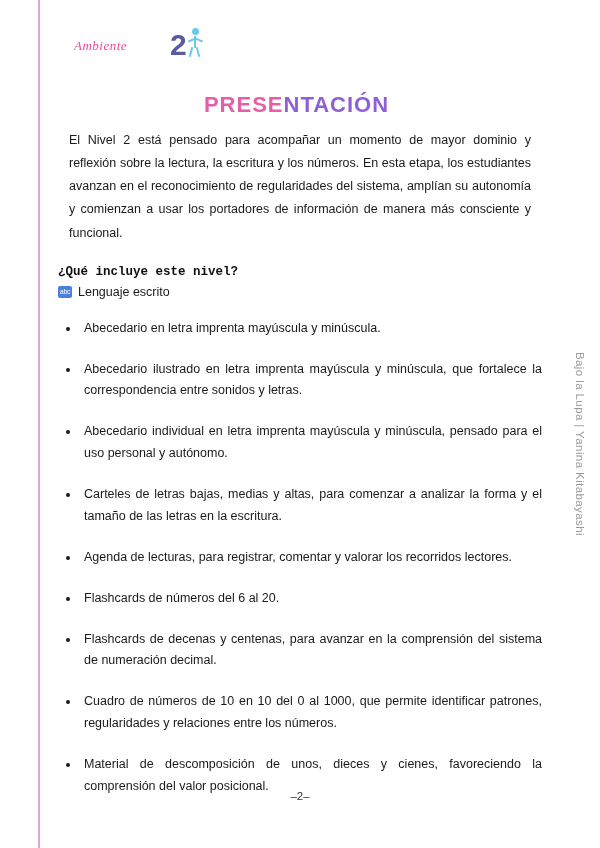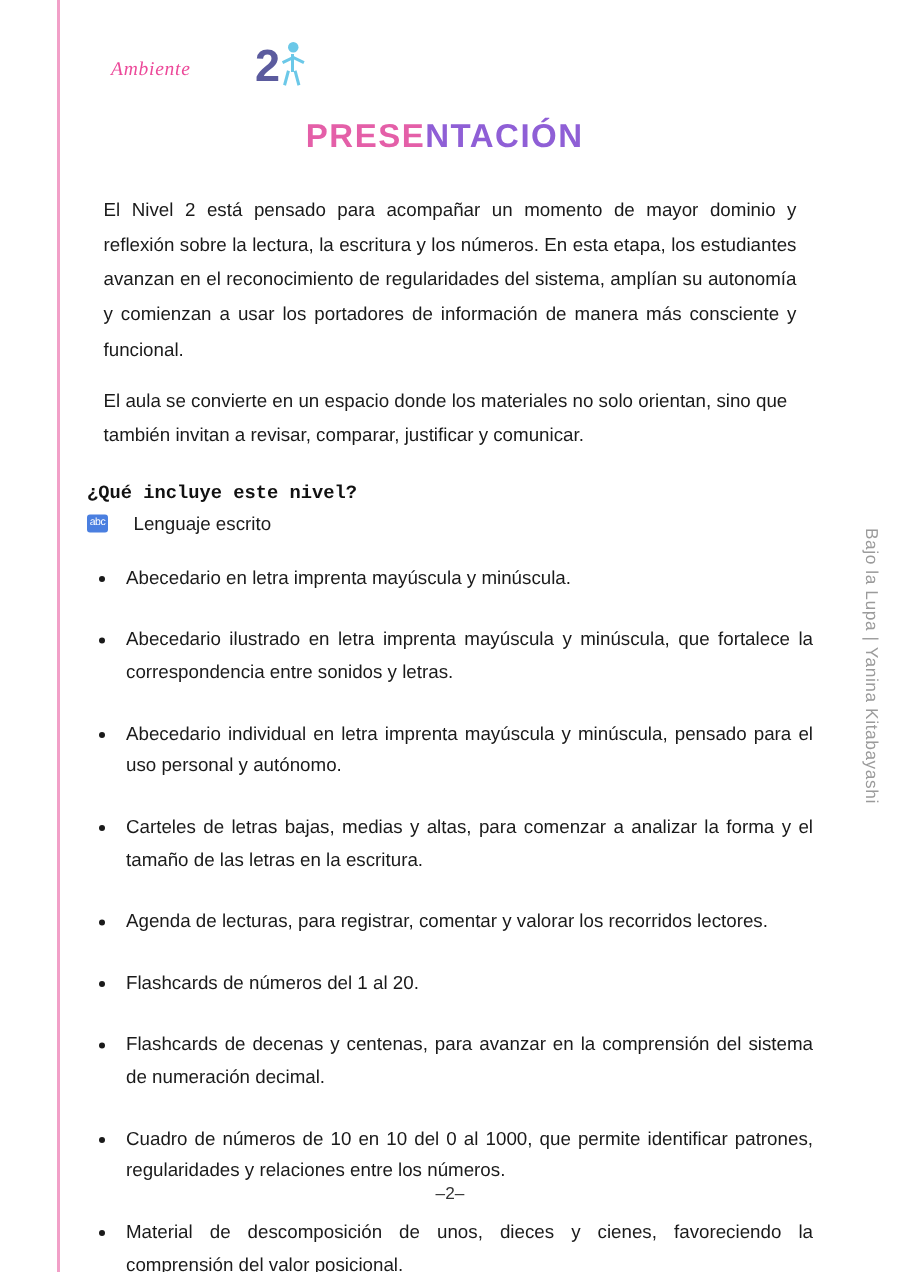--- a/index.html
+++ b/index.html
@@ -121,21 +121,21 @@
     width: 2px;
     height: 10px;
     background: #6bc8e8;
     transform: rotate(-15deg);
   }
 
   
   .page-title {
     position: absolute;
     left: 0;
-    top: 78px;
+    top: 92px;
     width: 593px;
     text-align: center;
     font-size: 22px;
     font-weight: bold;
     letter-spacing: 1px;
     color: #b84fd6;
     font-family: "Liberation Sans", sans-serif;
   }
   .page-title .t-a { color: #e45fa8; }
   .page-title .t-b { color: #8f5fd6; }
@@ -167,21 +167,21 @@
   .section-q {
     font-size: 12.5px;
     font-weight: bold;
     color: #111111;
     margin: 20px 0 6px 0;
     font-family: Liberation Mono, monospace;
   }
   .cat-row {
     display: flex;
     align-items: center;
-    gap: 17px;
+    gap: 6px;
     margin: 4px 0 4px 0;
   }
   .cat-icon {
     width: 14px;
     height: 12px;
     border-radius: 2px;
     background: #4a7fe0;
     color: #ffffff;
     font-size: 7px;
     line-height: 12px;
@@ -256,38 +256,37 @@
     <div class="legR"></div>
   </div>
 </div>
 
 <div class="page-title">
   <span class="t-a">PRESE</span><span class="t-b">NTACIÓN</span>
 </div>
 
 <div class="content">
   <p class="para">El Nivel 2 está pensado para acompañar un momento de mayor dominio y reflexión sobre la lectura, la escritura y los números. En esta etapa, los estudiantes avanzan en el reconocimiento de regularidades del sistema, amplían su autonomía y comienzan a usar los portadores de información de manera más consciente y funcional.</p>
-  <p class="para second">El aula se convierte en un espacio donde los materiales no solo orientan, sino que también invitan a revisar, comparar, justificar y comunicar.</p>
 
   <p class="section-q">¿Qué incluye este nivel?</p>
 
   <div class="cat-row">
     <span class="cat-icon">abc</span>
     <span class="cat-label">Lenguaje escrito</span>
   </div>
   <ul class="bullets">
     <li>Abecedario en letra imprenta mayúscula y minúscula.</li>
     <li>Abecedario ilustrado en letra imprenta mayúscula y minúscula, que fortalece la correspondencia entre sonidos y letras.</li>
     <li>Abecedario individual en letra imprenta mayúscula y minúscula, pensado para el uso personal y autónomo.</li>
     <li>Carteles de letras bajas, medias y altas, para comenzar a analizar la forma y el tamaño de las letras en la escritura.</li>
     <li>Agenda de lecturas, para registrar, comentar y valorar los recorridos lectores.</li>
   </ul>
 
   <ul class="bullets num-list">
-    <li>Flashcards de números del 1 al 20.</li>
+    <li>Flashcards de números del 6 al 20.</li>
     <li>Flashcards de decenas y centenas, para avanzar en la comprensión del sistema de numeración decimal.</li>
     <li>Cuadro de números de 10 en 10 del 0 al 1000, que permite identificar patrones, regularidades y relaciones entre los números.</li>
     <li>Material de descomposición de unos, dieces y cienes, favoreciendo la comprensión del valor posicional.</li>
   </ul>
 </div>
 
 <div class="side-text">Bajo la Lupa | Yanina Kitabayashi</div>
 
 <div class="footer">–2–</div>
 

